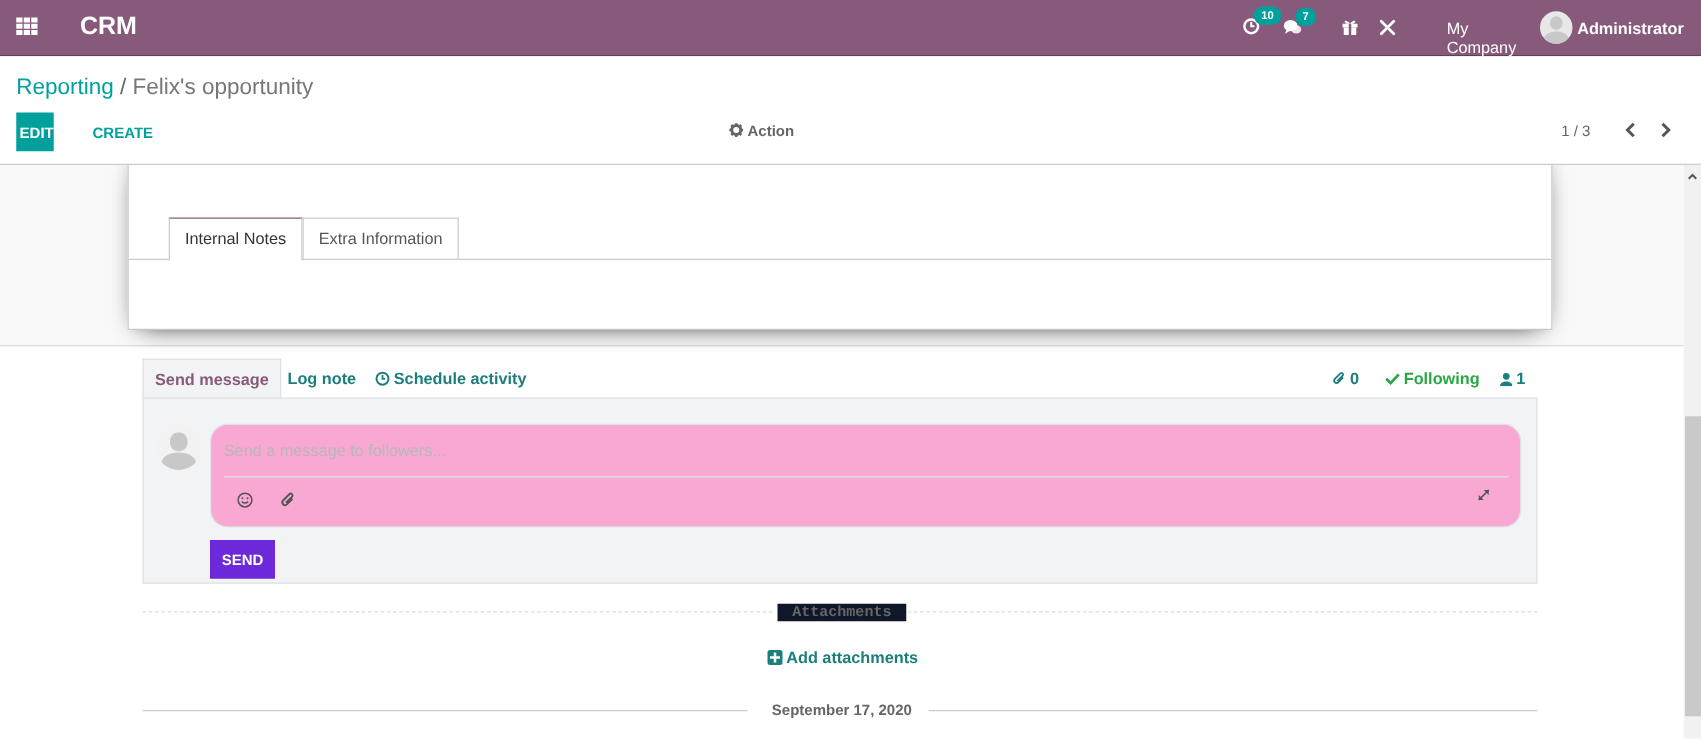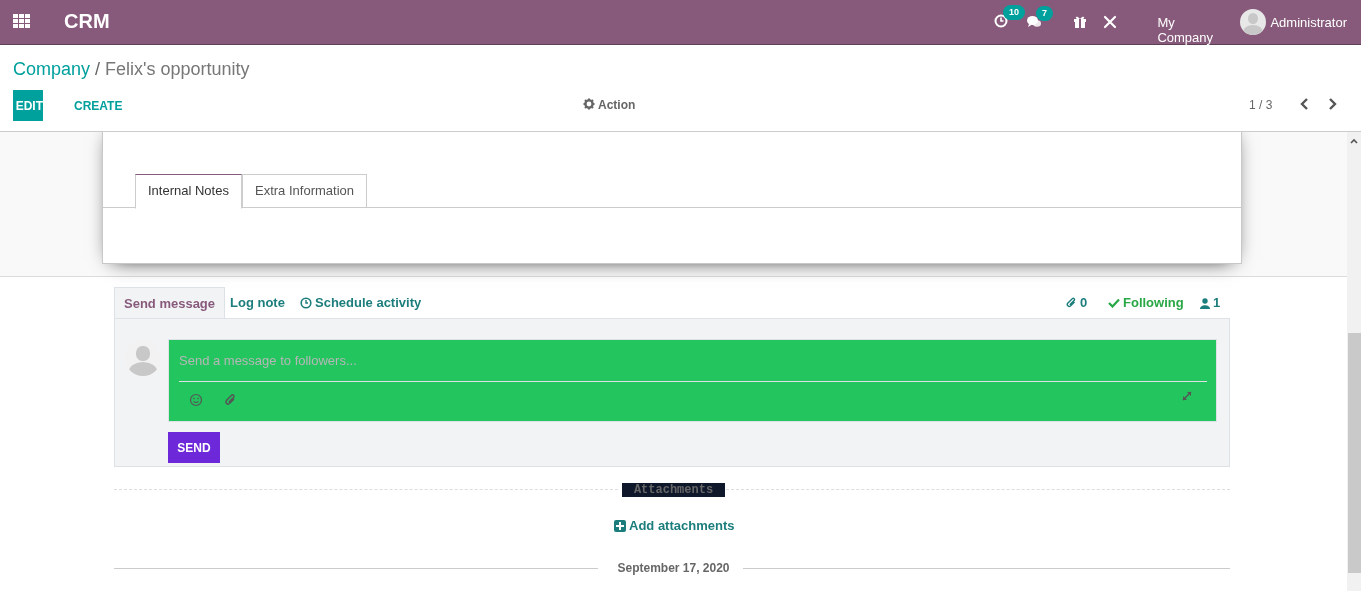--- a/index.html
+++ b/index.html
@@ -46,21 +46,21 @@
   
   .chatter-tabs { position: absolute; left: 114px; top: 155px; width: 1116px; height: 32px; }
   .ch-tab { position: absolute; top: 0; height: 32px; line-height: 32px; font-size: 13px; font-weight: bold; cursor: pointer; }
   .ch-tab.active { background: #f2f3f5; border: 1px solid #dee2e6; border-bottom: none; color: #875a7b; padding: 0 9px; left: 0; height: 33px; }
   .ch-tab.link { color: #00a09d; color: #1c7e7c; }
   .ch-right { position: absolute; top: 0; height: 32px; line-height: 32px; font-size: 13px; font-weight: bold; cursor: pointer; display: flex; align-items: center; gap: 3px; }
   .composer { position: absolute; left: 114px; top: 186px; width: 1116px; height: 149px; background: #f2f3f5; border: 1px solid #dee2e6; }
   .composer-avatar { position: absolute; left: 10px; top: 21px; width: 36px; height: 36px; border-radius: 50%; background: #f2f2f2; overflow: hidden; }
   .composer-avatar::before { content: ""; position: absolute; left: 11px; top: 6px; width: 14px; height: 15px; background: #c8c8c8; border-radius: 45%; }
   .composer-avatar::after { content: ""; position: absolute; left: 4px; top: 22px; width: 28px; height: 18px; background: #c8c8c8; border-radius: 50% 50% 0 0; }
-  .composer-box { position: absolute; left: 53px; top: 20px; width: 1049px; height: 83px; background: #22c55e; border: 1px solid #dee2e6; border-radius: 0; }
+  .composer-box { position: absolute; left: 53px; top: 20px; width: 1049px; height: 83px; background: #f9a8d4; border: 1px solid #dee2e6; border-radius: 14px; }
   .composer-input { position: absolute; left: 10px; top: 8px; width: 1028px; height: 24px; border: none; outline: none; font-family: "Liberation Sans", sans-serif; font-size: 13px; color: #333; background: transparent; }
   .composer-input::placeholder { color: #b7b7b7; }
   .composer-sep { position: absolute; left: 10px; top: 41px; width: 1028px; height: 1px; background: #dee2e6; }
   .c-icon { position: absolute; top: 53px; width: 16px; height: 16px; cursor: pointer; }
   .send-btn { position: absolute; left: 53px; top: 113px; width: 52px; height: 31px; background: #6d28d9; color: #fff; border: none; font-size: 12px; font-weight: bold; cursor: pointer; }
 
   .sep-dashed { position: absolute; top: 357px; height: 1px; border-top: 1px dashed #ddd; }
   .attach-title { position: absolute; left: 0; width: 1347px; top: 350px; text-align: center; font-size: 12px; font-weight: bold; color: #666; }
   .attach-title span { background: #0f172a; padding: 0 12px; font-family: Liberation Mono, monospace; }
   .add-attach { position: absolute; left: 614px; top: 386px; font-size: 13px; font-weight: bold; color: #1c7e7c; cursor: pointer; display: flex; align-items: center; gap: 3px; }
@@ -114,30 +114,30 @@
           <rect x="6" y="4" width="2" height="9" fill="#875a7b"></rect>
           <path d="M7 4 C4 0,1 2,4 4 Z M7 4 C10 0,13 2,10 4 Z" fill="#fff"></path>
         </svg>
     </div>
     <div class="tray-item" style="position:absolute; right:244px; top:15px;">
       <svg width="14" height="14" viewBox="0 0 14 14">
           <path d="M2 2 L12 12 M12 2 L2 12" stroke="#fff" stroke-width="2.2" stroke-linecap="round"></path>
         </svg>
     </div>
     <div class="tray-item company" style="position:absolute; right:148px; top:15px;">My Company</div>
-    <div class="tray-item" style="position:absolute; right:14px; top:9px; gap:4px;">
+    <div class="tray-item" style="position:absolute; right:14px; top:9px; gap:4px;font-weight:bold;">
       <div class="avatar-top"></div>
       <span style="font-size:13px;">Administrator</span>
     </div>
   </div>
 </div>
 
 <div class="control-panel">
   <div class="breadcrumb">
-    <span class="bc-link">Company</span><span class="bc-sep">/</span><span class="bc-current">Felix's opportunity</span>
+    <span class="bc-link">Reporting</span><span class="bc-sep">/</span><span class="bc-current">Felix's opportunity</span>
   </div>
   <button class="btn-edit">EDIT</button>
   <button class="btn-create">CREATE</button>
   <div class="action">
     <svg width="12" height="12" viewBox="0 0 12 12">
         <circle cx="6" cy="6" r="3.6" fill="none" stroke="#666" stroke-width="2.4"></circle>
         <g stroke="#666" stroke-width="2">
           <line x1="6" y1="0.5" x2="6" y2="2.5"></line>
           <line x1="6" y1="9.5" x2="6" y2="11.5"></line>
           <line x1="0.5" y1="6" x2="2.5" y2="6"></line>

